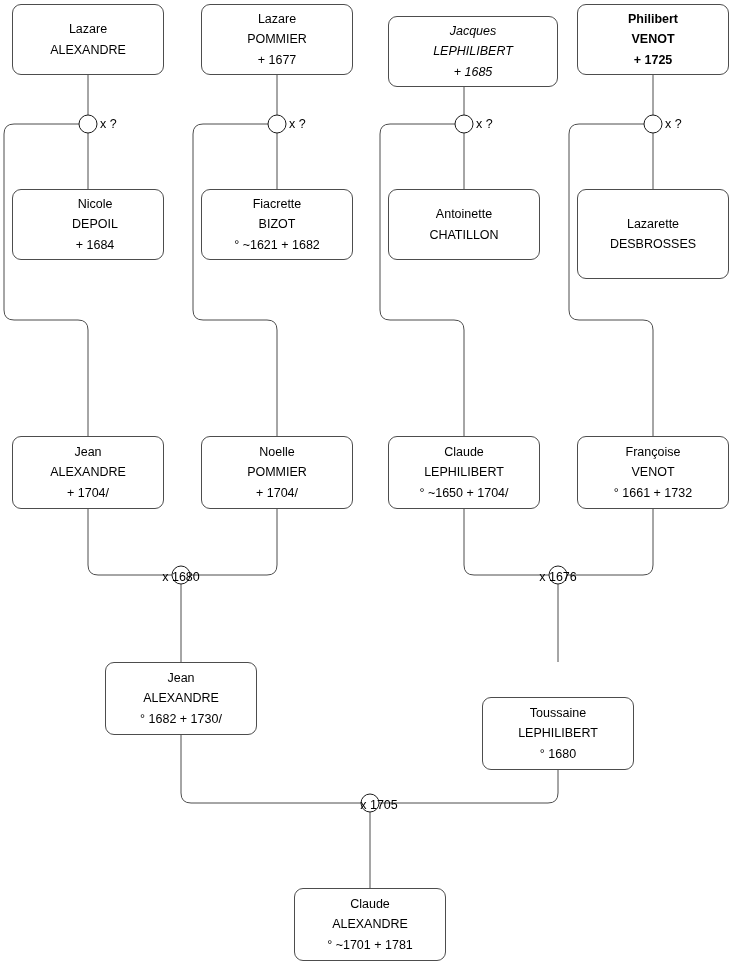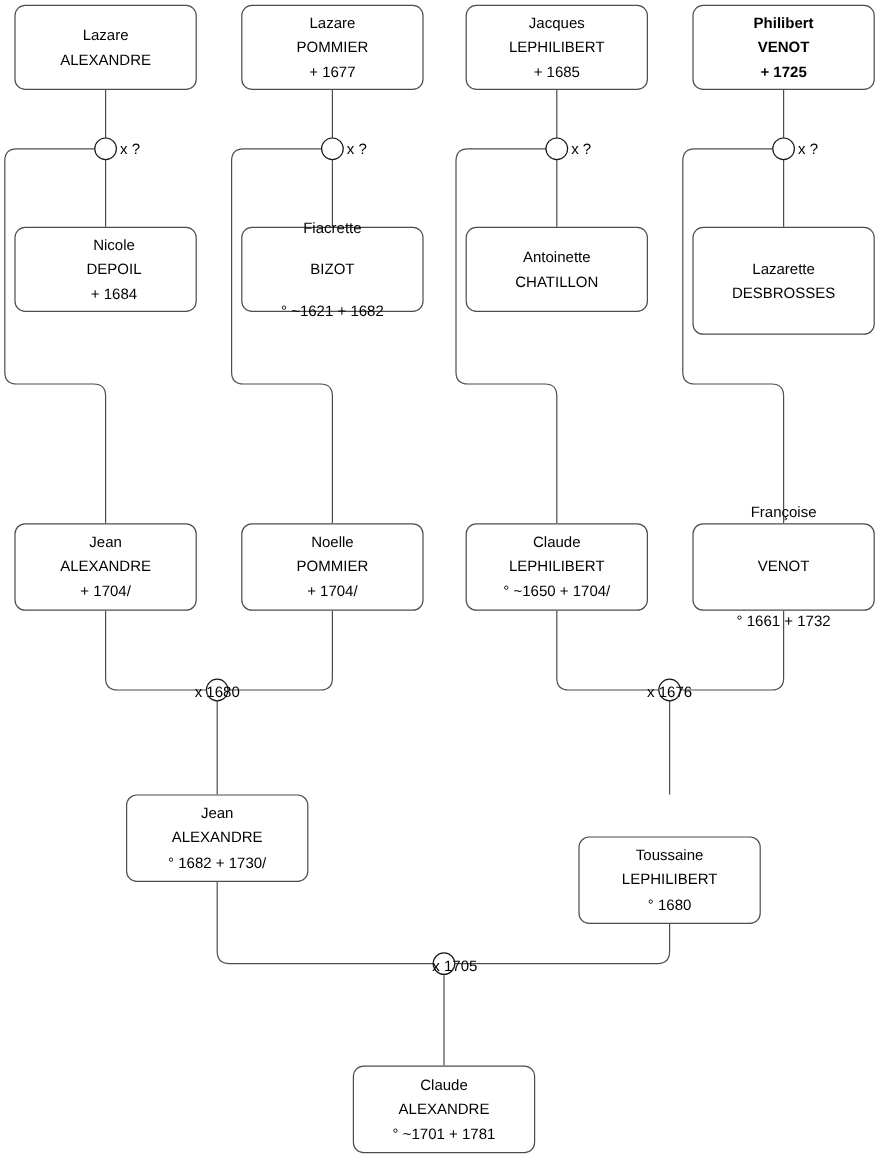--- a/index.html
+++ b/index.html
@@ -113,36 +113,36 @@
   <div id="boxes-layer">
       <div class="person-box" style="left: 12px; top: 4px; width: 152px; height: 71px;">
         <div class="given">Lazare</div>
         <div class="surname">ALEXANDRE</div>
       </div>
       <div class="person-box" style="left: 201px; top: 4px; width: 152px; height: 71px;">
         <div class="given">Lazare</div>
         <div class="surname">POMMIER</div>
         <div class="dates">+ 1677</div>
       </div>
-      <div class="person-box" style="left: 388px; top: 4px; width: 152px; height: 71px;">
+      <div class="person-box" style="left: 388px; top: 16px; width: 170px; height: 71px; font-style: italic;">
         <div class="given">Jacques</div>
         <div class="surname">LEPHILIBERT</div>
         <div class="dates">+ 1685</div>
       </div>
       <div class="person-box" style="left: 577px; top: 4px; width: 152px; height: 71px; font-weight: bold;">
         <div class="given">Philibert</div>
         <div class="surname">VENOT</div>
         <div class="dates">+ 1725</div>
       </div>
       <div class="person-box" style="left: 12px; top: 189px; width: 152px; height: 71px; padding-left: 20px;">
         <div class="given">Nicole</div>
         <div class="surname">DEPOIL</div>
         <div class="dates">+ 1684</div>
       </div>
-      <div class="person-box" style="left: 201px; top: 189px; width: 152px; height: 71px; gap: 14px;">
+      <div class="person-box" style="left: 201px; top: 189px; width: 152px; height: 71px;">
         <div class="given">Fiacrette</div>
         <div class="surname">BIZOT</div>
         <div class="dates">° ~1621 + 1682</div>
       </div>
       <div class="person-box" style="left: 388px; top: 189px; width: 152px; height: 71px;">
         <div class="given">Antoinette</div>
         <div class="surname">CHATILLON</div>
       </div>
       <div class="person-box" style="left: 577px; top: 189px; width: 152px; height: 90px;">
         <div class="given">Lazarette</div>
@@ -156,21 +156,21 @@
       <div class="person-box" style="left: 201px; top: 436px; width: 152px; height: 73px;">
         <div class="given">Noelle</div>
         <div class="surname">POMMIER</div>
         <div class="dates">+ 1704/</div>
       </div>
       <div class="person-box" style="left: 388px; top: 436px; width: 152px; height: 73px;">
         <div class="given">Claude</div>
         <div class="surname">LEPHILIBERT</div>
         <div class="dates">° ~1650 + 1704/</div>
       </div>
-      <div class="person-box" style="left: 577px; top: 436px; width: 152px; height: 73px; gap: 25px;">
+      <div class="person-box" style="left: 577px; top: 436px; width: 152px; height: 73px;">
         <div class="given">Françoise</div>
         <div class="surname">VENOT</div>
         <div class="dates">° 1661 + 1732</div>
       </div>
       <div class="person-box" style="left: 105px; top: 662px; width: 152px; height: 73px;">
         <div class="given">Jean</div>
         <div class="surname">ALEXANDRE</div>
         <div class="dates">° 1682 + 1730/</div>
       </div>
       <div class="person-box" style="left: 482px; top: 662px; width: 152px; height: 73px; margin-top: 35px;">

